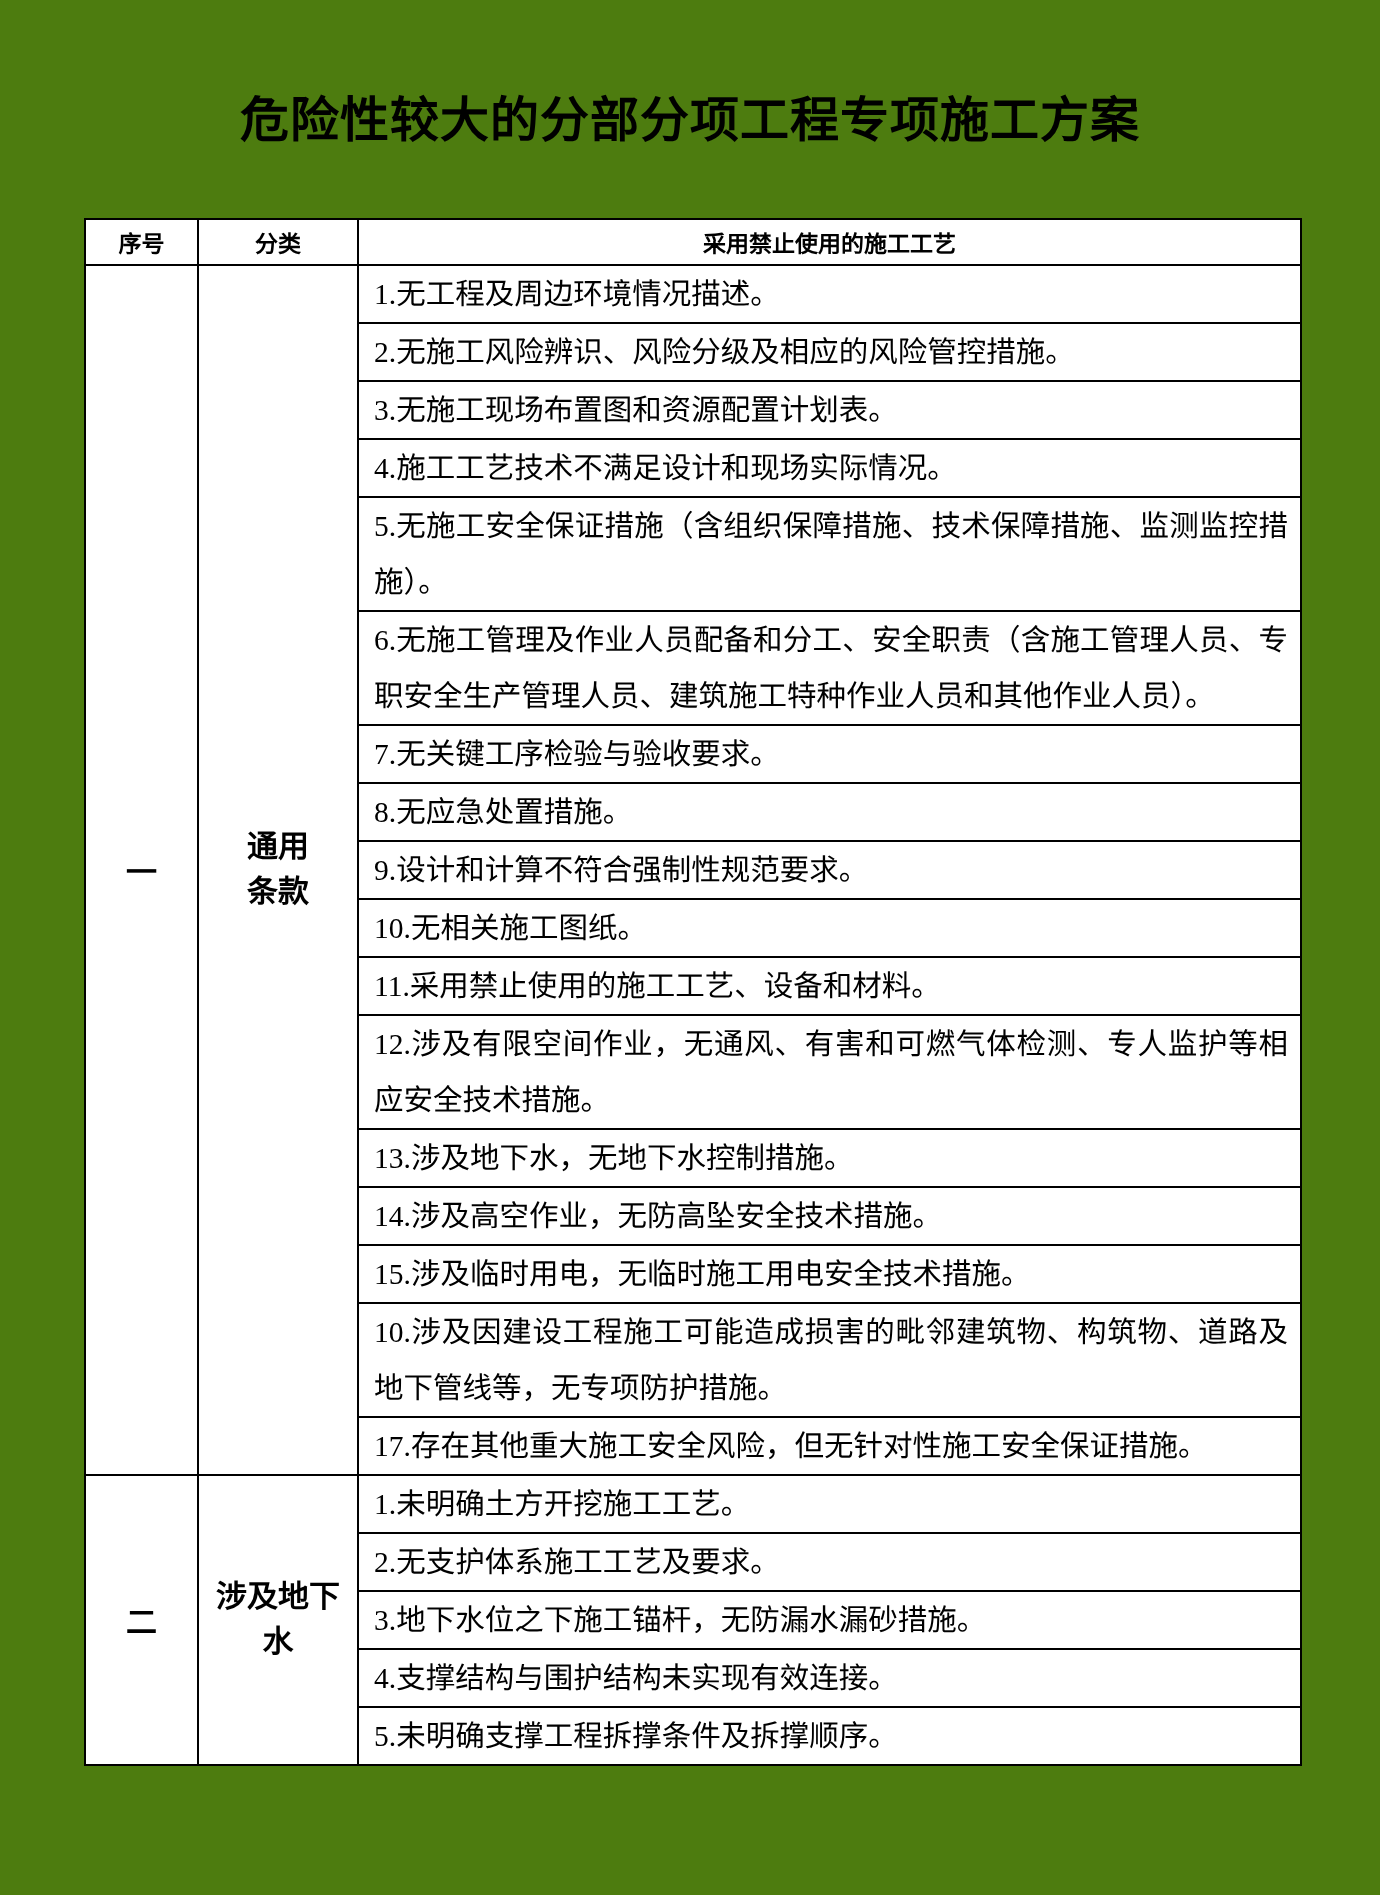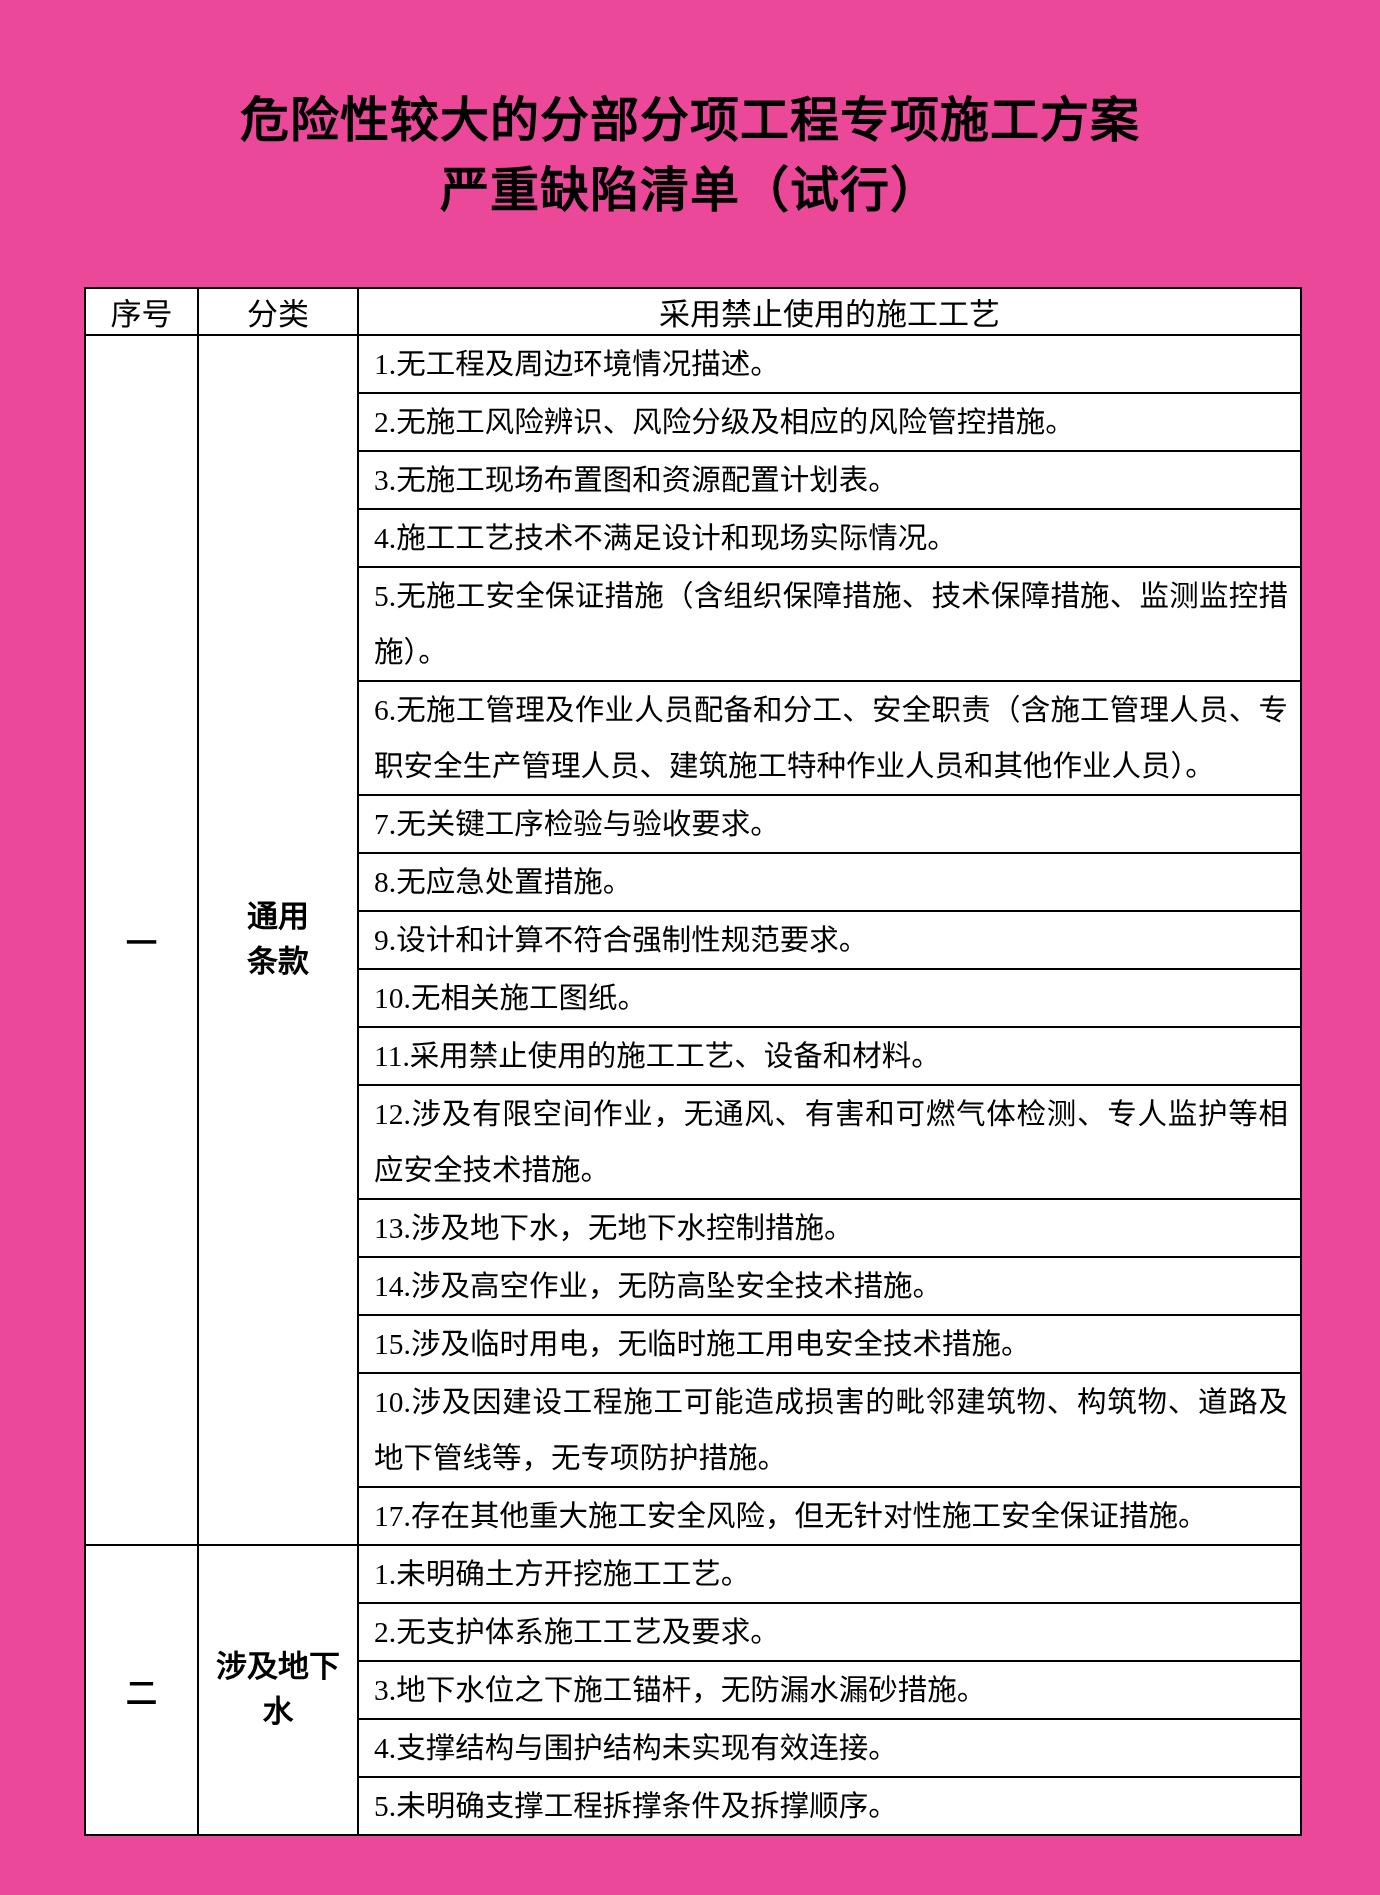--- a/index.html
+++ b/index.html
@@ -4,21 +4,21 @@
 <style>
   html, body {
     margin: 0;
     padding: 0;
     background: #ffffff;
   }
   .page {
     position: relative;
     width: 1380px;
     height: 1895px;
-    background: #ec4899;
+    background: #4d7c0f;
     color: #000000;
     overflow: hidden;
   }
   .doc-title {
     margin: 0;
     padding-top: 86px;
     text-align: center;
     font-family: "Liberation Serif", "DejaVu Serif", serif;
     font-weight: bold;
     font-size: 49px;
@@ -38,22 +38,22 @@
   .defect-table th,
   .defect-table td {
     border: 2px solid #000000;
   }
   .defect-table col.col-index    { width: 113px; }
   .defect-table col.col-category { width: 160px; }
   .defect-table col.col-content  { width: 943px; }
 
   .defect-table thead th {
     font-family: "Liberation Sans", "DejaVu Sans", sans-serif;
-    font-weight: normal;
-    font-size: 31px;
+    font-weight: bold;
+    font-size: 23px;
     text-align: center;
     vertical-align: middle;
     height: 44px;
     padding: 0 6px;
   }
   .cell-index,
   .cell-category {
     font-family: "Liberation Sans", "DejaVu Sans", sans-serif;
     font-weight: bold;
     font-size: 31px;
@@ -74,21 +74,20 @@
     margin-top: 32px;
   }
 </style>
 </head>
 <body>
 
 <div class="page">
 
   <h1 class="doc-title">
     <span class="title-line">危险性较大的分部分项工程专项施工方案</span>
-    <span class="title-line">严重缺陷清单（试行）</span>
   </h1>
 
   <table class="defect-table">
     <colgroup>
       <col class="col-index">
       <col class="col-category">
       <col class="col-content">
     </colgroup>
     <thead>
       <tr>

